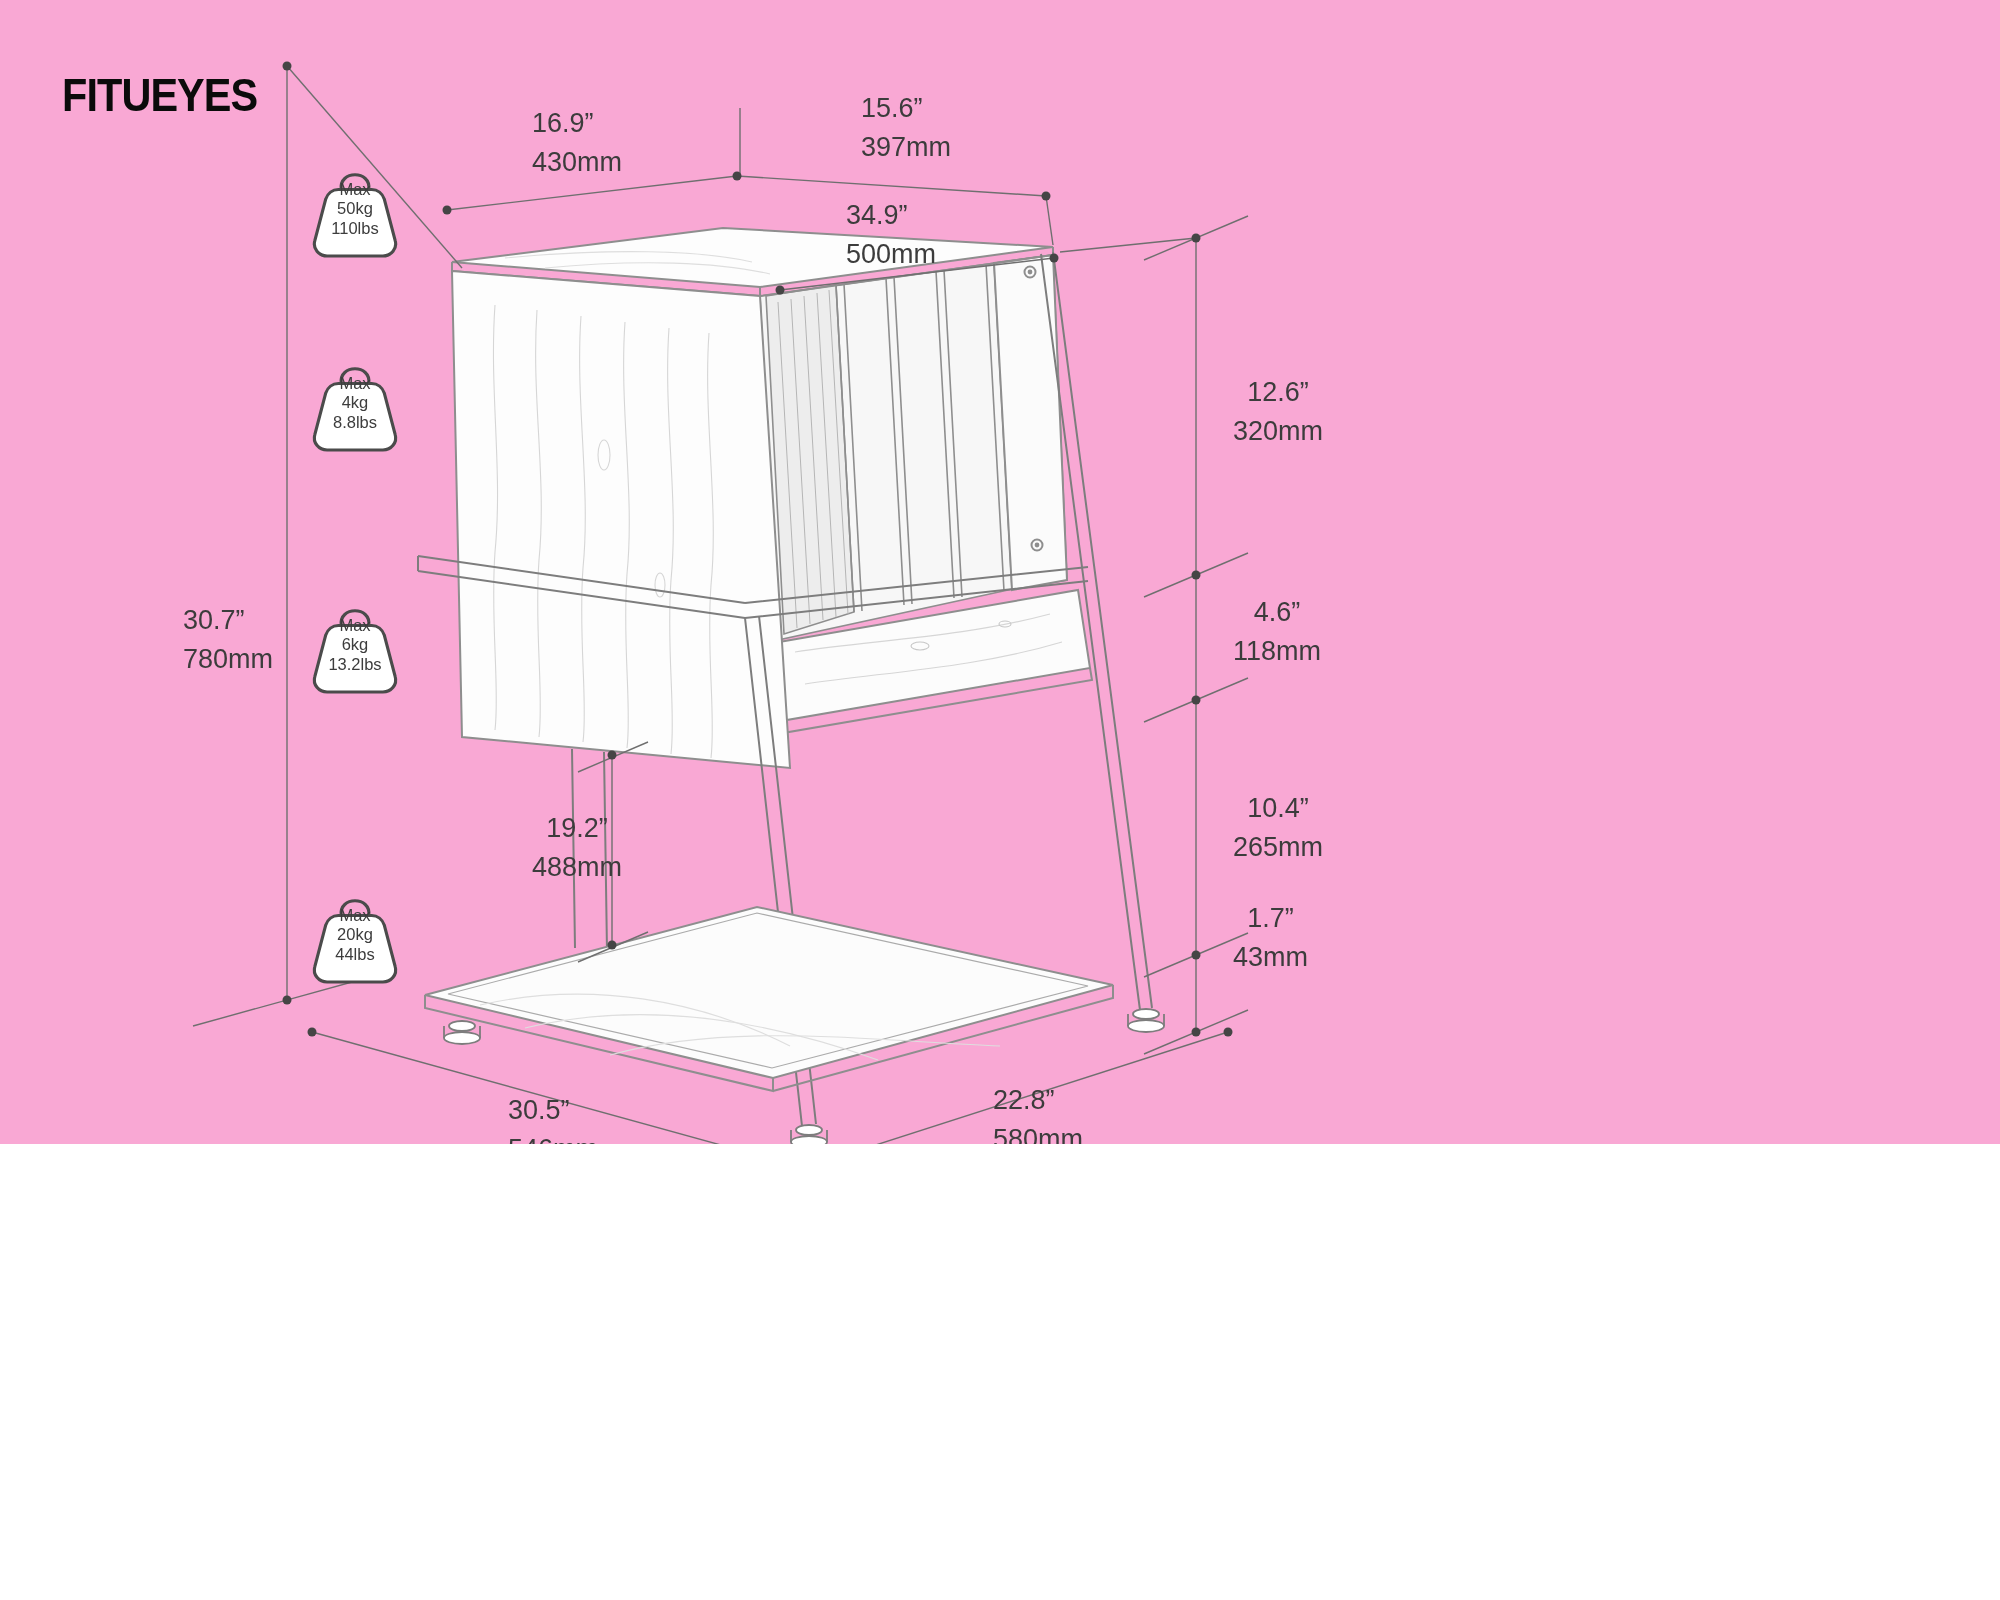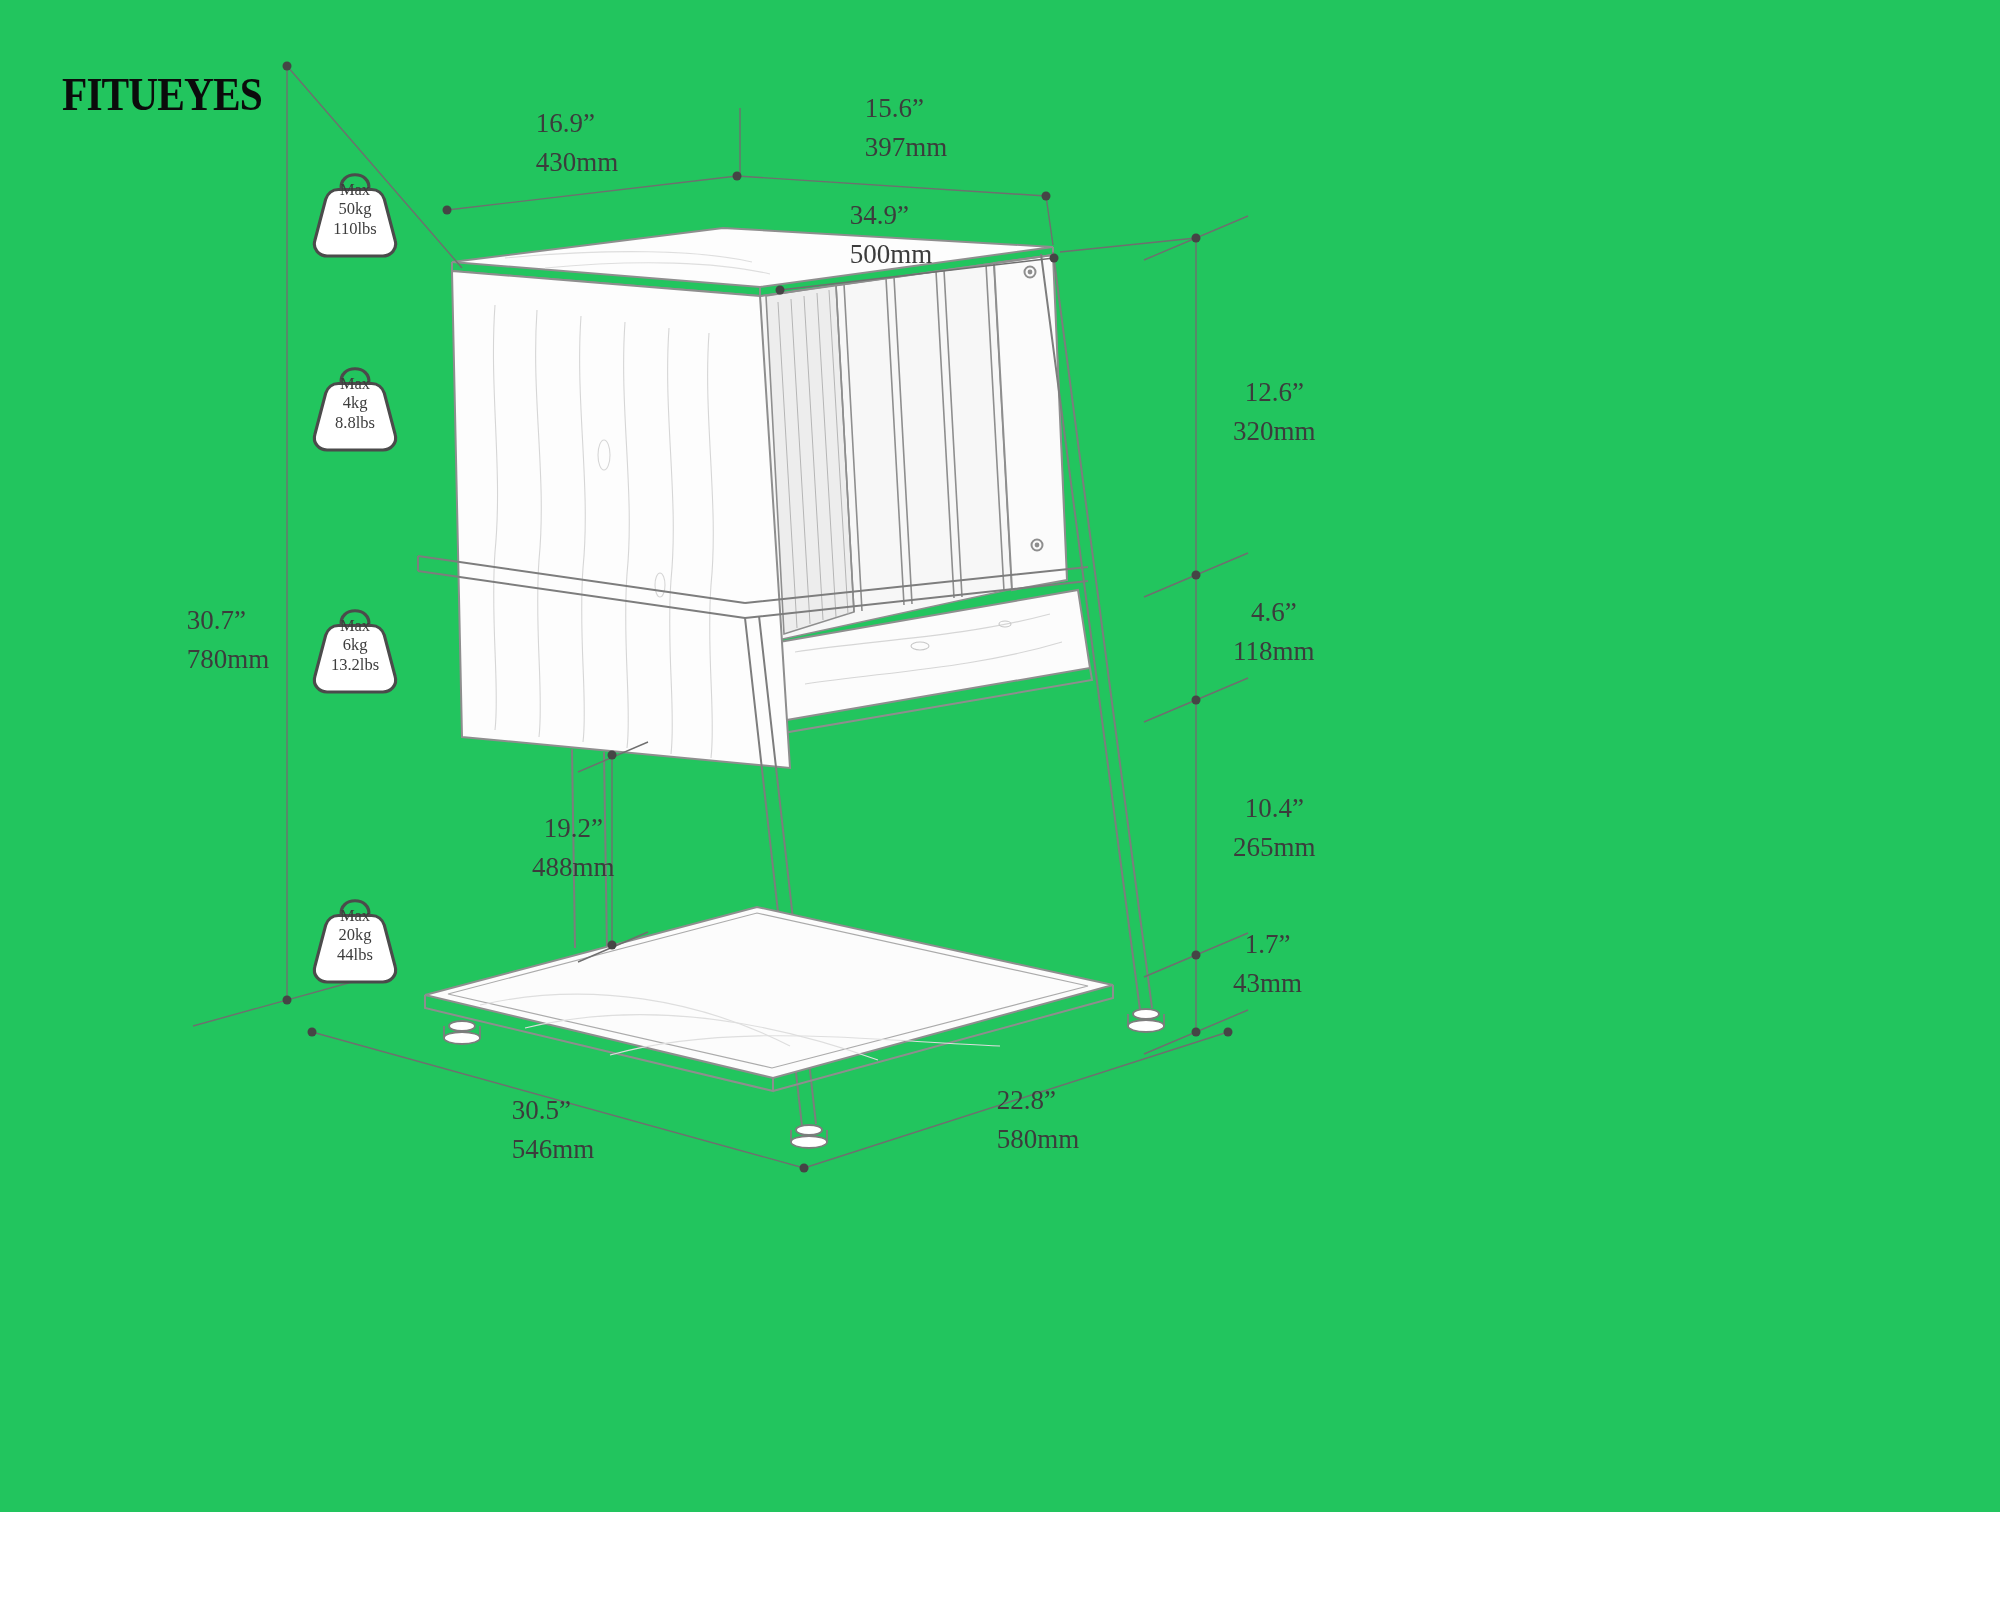--- a/index.html
+++ b/index.html
@@ -1,17 +1,17 @@
 <!DOCTYPE html>
 <html><head>
 <meta charset="utf-8">
 <style>
   html,body{margin:0;padding:0;background:#fff;}
-  .stage{position:relative;width:2000px;height:1512px;background:#22c55e;overflow:hidden;
-         font-family:Liberation Serif, serif;}
+  .stage{position:relative;width:2000px;height:1144px;background:#f9a8d4;overflow:hidden;
+         font-family:Liberation Sans, sans-serif;}
   .stage svg.art{position:absolute;left:0;top:0;}
   .logo{position:absolute;left:62px;top:68px;font-size:46px;font-weight:900;
         letter-spacing:-1px;color:#0b0b0b;transform:scaleX(.9);transform-origin:left top;
         white-space:nowrap;}
   .dim{position:absolute;font-size:27px;line-height:1.45;color:#3c3c3c;white-space:nowrap;}
   .dim.center{transform:translate(-50%,-50%);text-align:left;}
   .dim.leftal{transform:translateY(-50%);text-align:center;}
   .badge{position:absolute;width:98px;height:92px;}
   .badge svg{position:absolute;left:0;top:0;width:100%;height:100%;stroke:#4b4b4b;
              stroke-width:3.2;fill:none;stroke-linejoin:round;stroke-linecap:round;}
@@ -167,21 +167,21 @@
     <div>320mm</div>
   </div>
   <div class="dim leftal" style="left:1233px;top:632px">
     <div>4.6”</div>
     <div>118mm</div>
   </div>
   <div class="dim leftal" style="left:1233px;top:828px">
     <div>10.4”</div>
     <div>265mm</div>
   </div>
-  <div class="dim leftal" style="left:1233px;top:964px">
+  <div class="dim leftal" style="left:1233px;top:938px">
     <div>1.7”</div>
     <div>43mm</div>
   </div>
   <div class="dim center" style="left:228px;top:640px">
     <div>30.7”</div>
     <div>780mm</div>
   </div>
   <div class="dim leftal" style="left:532px;top:848px">
     <div>19.2”</div>
     <div>488mm</div>

